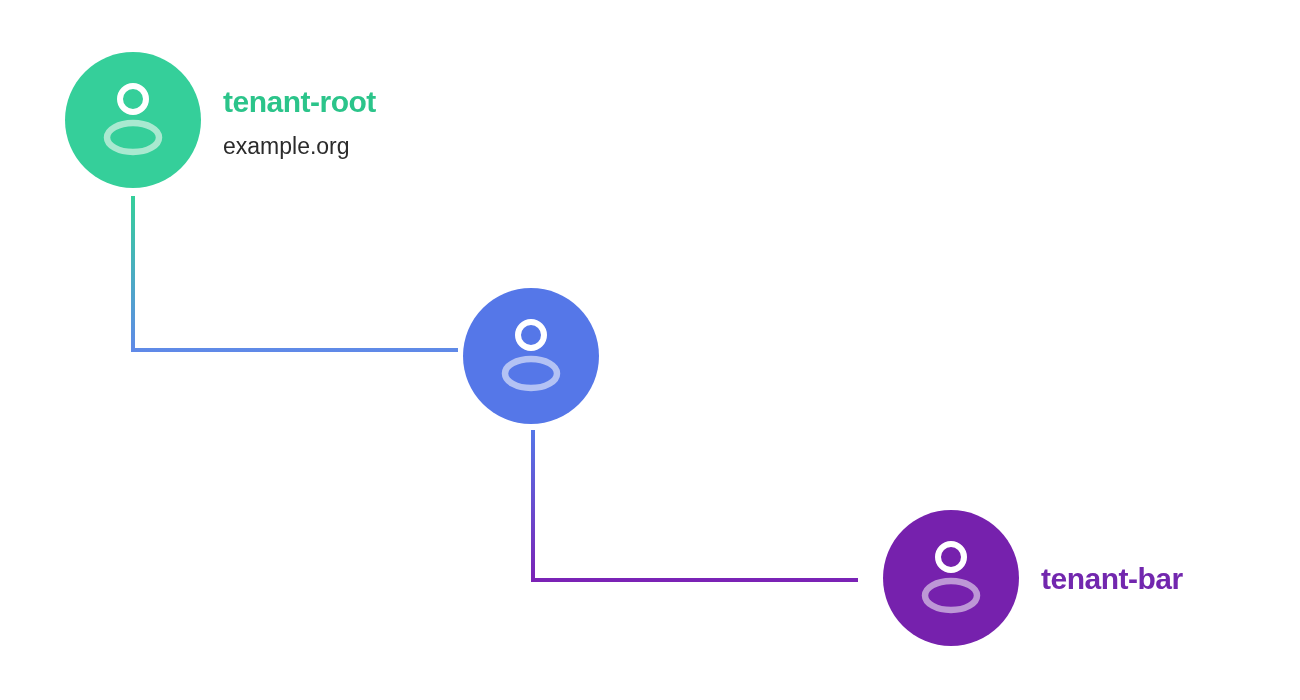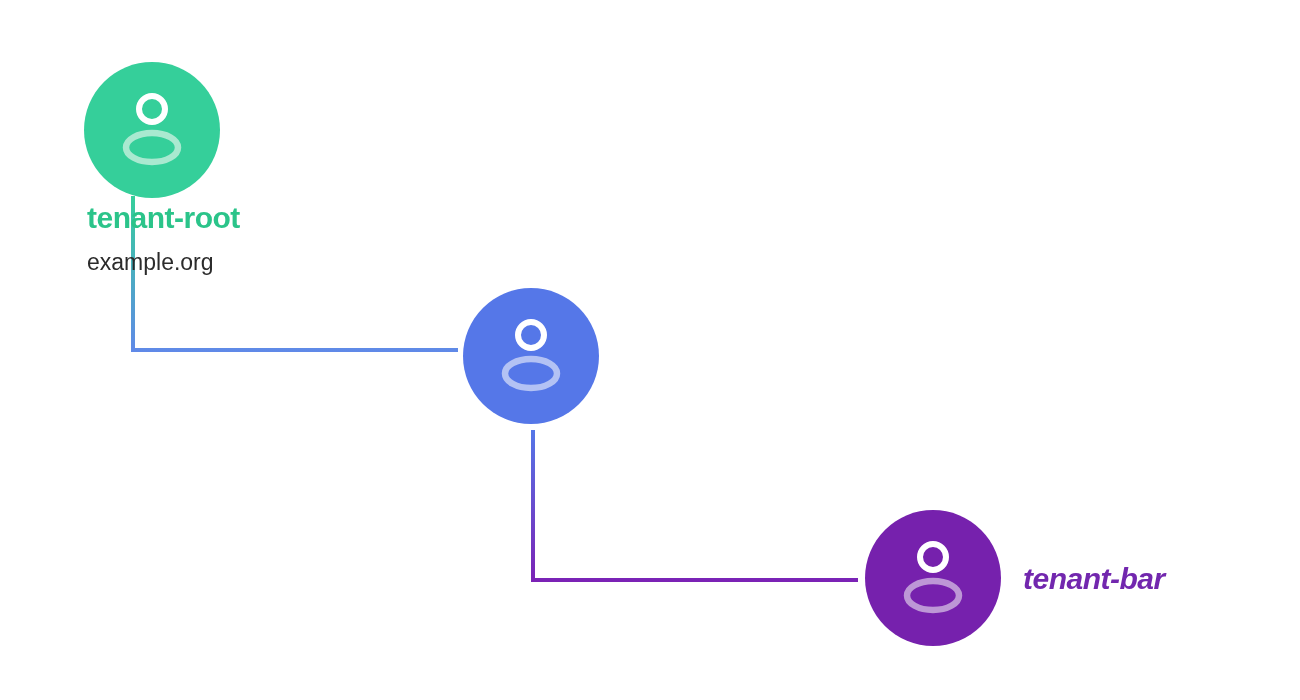--- a/index.html
+++ b/index.html
@@ -22,23 +22,23 @@
     left: 0; top: 0;
     width: 1300px;
     height: 700px;
     pointer-events: none;
   }
   .node {
     position: absolute;
     display: flex;
     align-items: center;
   }
-  .node-0 { left: 65px;  top: 62px; flex-direction: column;  }
+  .node-0 { left: 65px;  top: 52px;  }
   .node-1 { left: 463px; top: 288px; }
-  .node-2 { left: 865px; top: 510px; font-style: italic; }
+  .node-2 { left: 883px; top: 510px; }
   .avatar {
     width: 136px;
     height: 136px;
     flex: 0 0 136px;
   }
   .avatar svg { display: block; }
   .avatar .circle-bg { fill: var(--circle, #999); }
   .avatar .head { fill: none; stroke: #ffffff; stroke-width: 6; }
   .avatar .torso { fill: none; stroke: var(--body, #ddd); stroke-width: 6.5; }
   .info {

